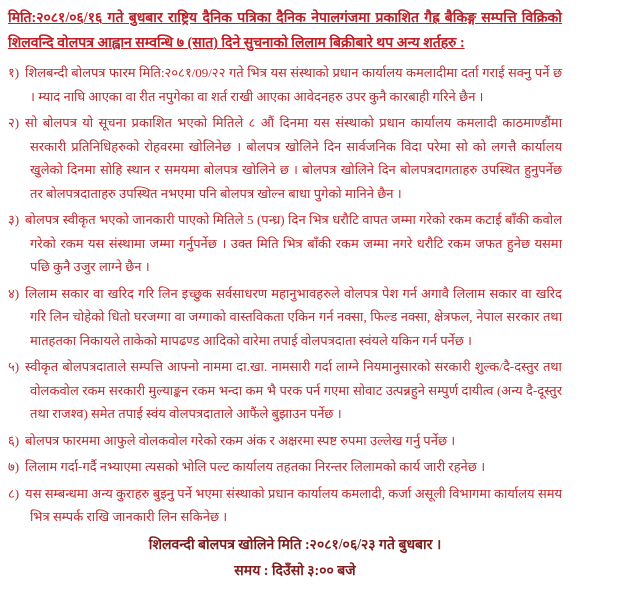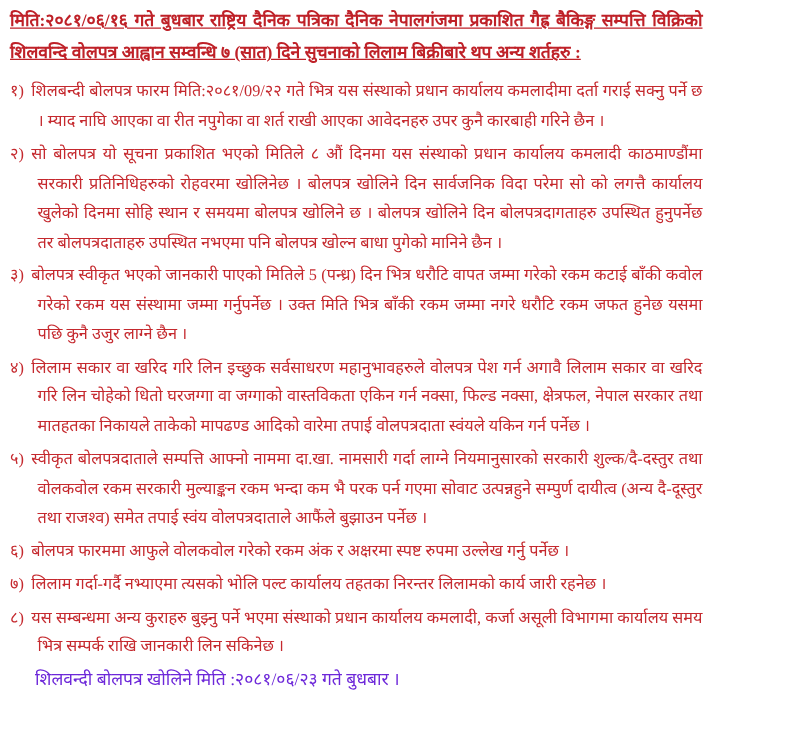--- a/index.html
+++ b/index.html
@@ -44,24 +44,25 @@
     color: #c5292e;
   }
   .term-number {
     padding-right: 6px;
   }
   .doc-footer {
     margin-top: 2px;
     padding-left: 20px;
   }
   .footer-line {
-    font-weight: normal;
+    font-weight: bold;
     font-size: 14px;
     line-height: 26px;
-    color: #6d28d9;
+    color: #7f1d1d;
+    text-align: center;
   }
 </style>
 </head>
 <body>
 
 <div class="doc">
 
   <p class="doc-header">मिति:२०८१/०६/१६ गते बुधबार राष्ट्रिय दैनिक पत्रिका दैनिक नेपालगंजमा प्रकाशित गैह्र बैकिङ्ग सम्पत्ति विक्रिको शिलवन्दि वोलपत्र आह्वान सम्वन्धि ७ (सात) दिने सुचनाको लिलाम बिक्रीबारे थप अन्य शर्तहरु :</p>
 
   <div class="terms-list">
@@ -77,15 +78,16 @@
 
   <p class="term-item"><span class="term-number">६)</span><span>बोलपत्र फारममा आफुले वोलकवोल गरेको रकम अंक र अक्षरमा स्पष्ट रुपमा उल्लेख गर्नु पर्नेछ ।</span></p>
 
   <p class="term-item"><span class="term-number">७)</span><span>लिलाम गर्दा-गर्दै नभ्याएमा त्यसको भोलि पल्ट कार्यालय तहतका निरन्तर लिलामको कार्य जारी रहनेछ ।</span></p>
 
   <p class="term-item"><span class="term-number">८)</span><span>यस सम्बन्धमा अन्य कुराहरु बुझ्नु पर्ने भएमा संस्थाको प्रधान कार्यालय कमलादी, कर्जा असूली विभागमा कार्यालय समय भित्र सम्पर्क राखि जानकारी लिन सकिनेछ ।</span></p>
 </div>
 
   <div class="doc-footer">
     <div class="footer-line">शिलवन्दी बोलपत्र खोलिने मिति :२०८१/०६/२३ गते बुधबार ।</div>
+    <div class="footer-line">समय : दिउँसो ३:०० बजे</div>
   </div>
 
 </div>
 
 </body></html>

